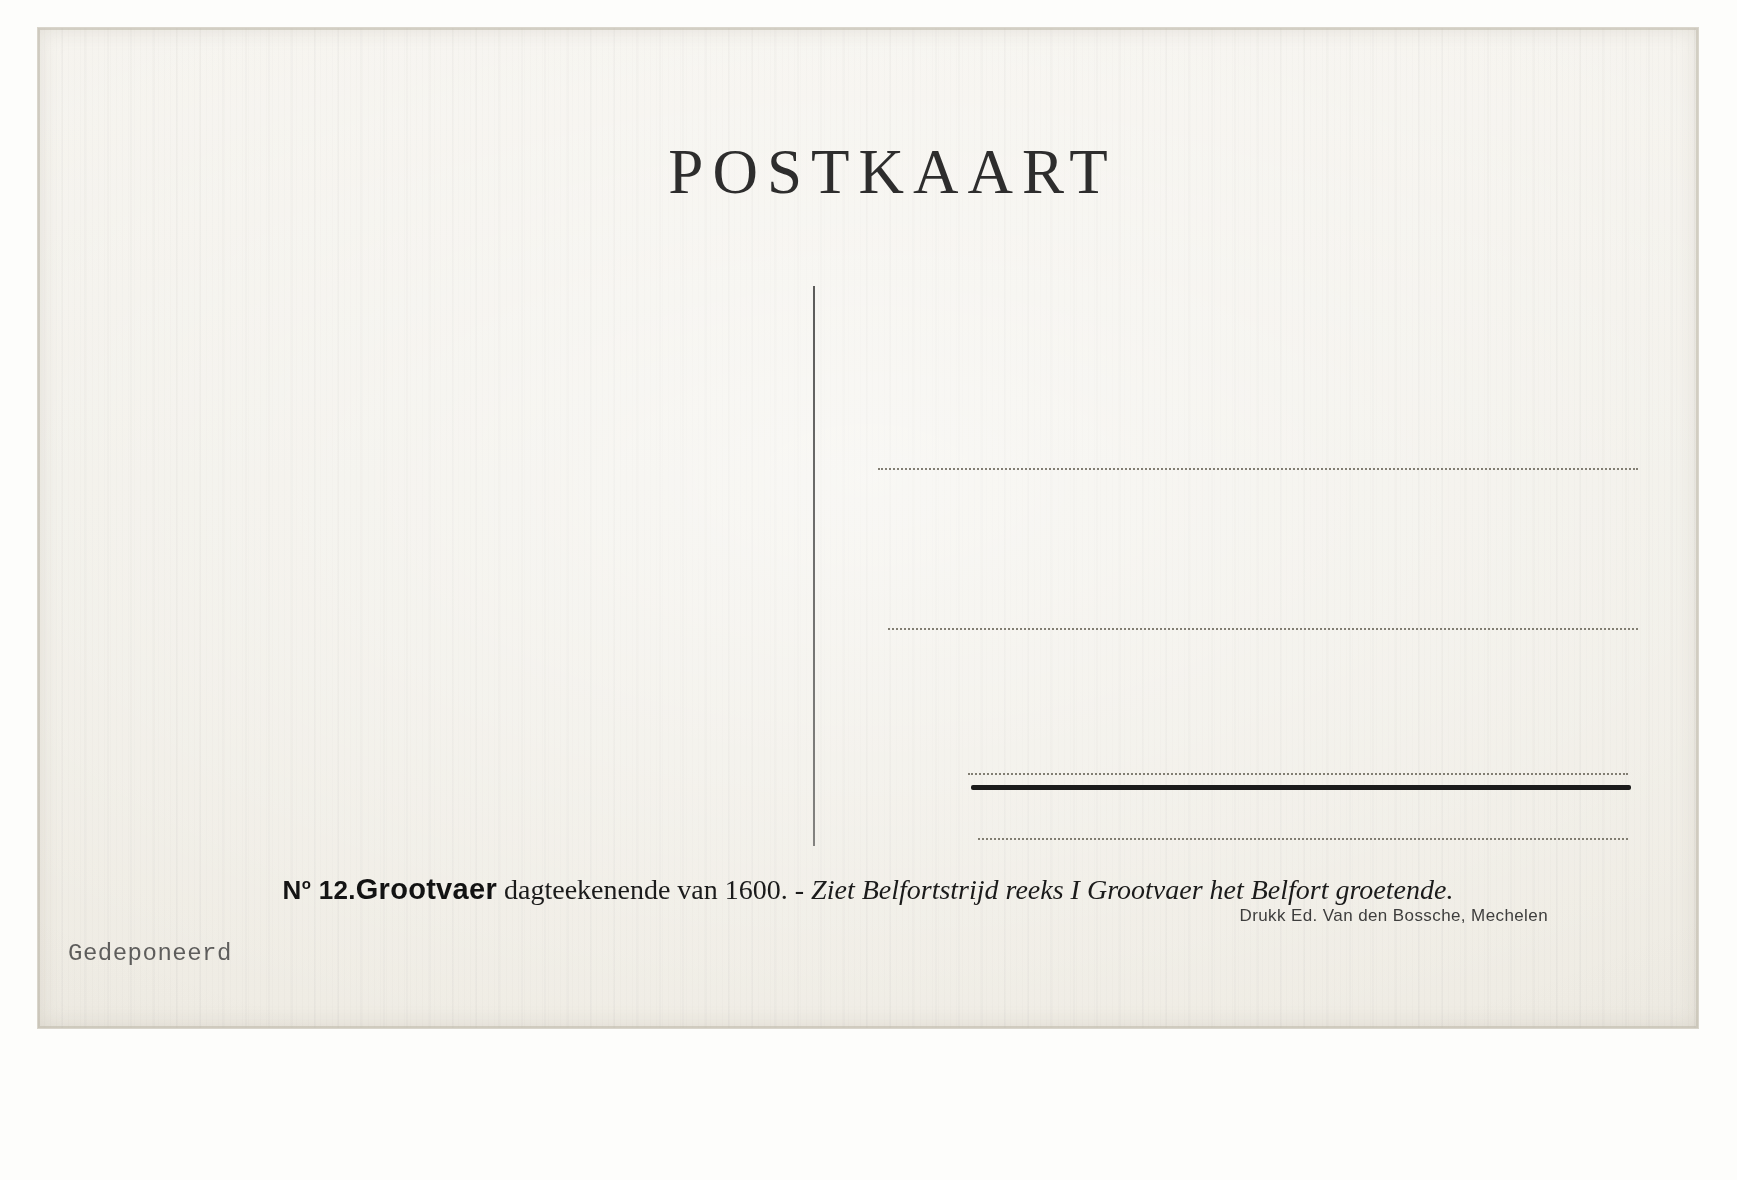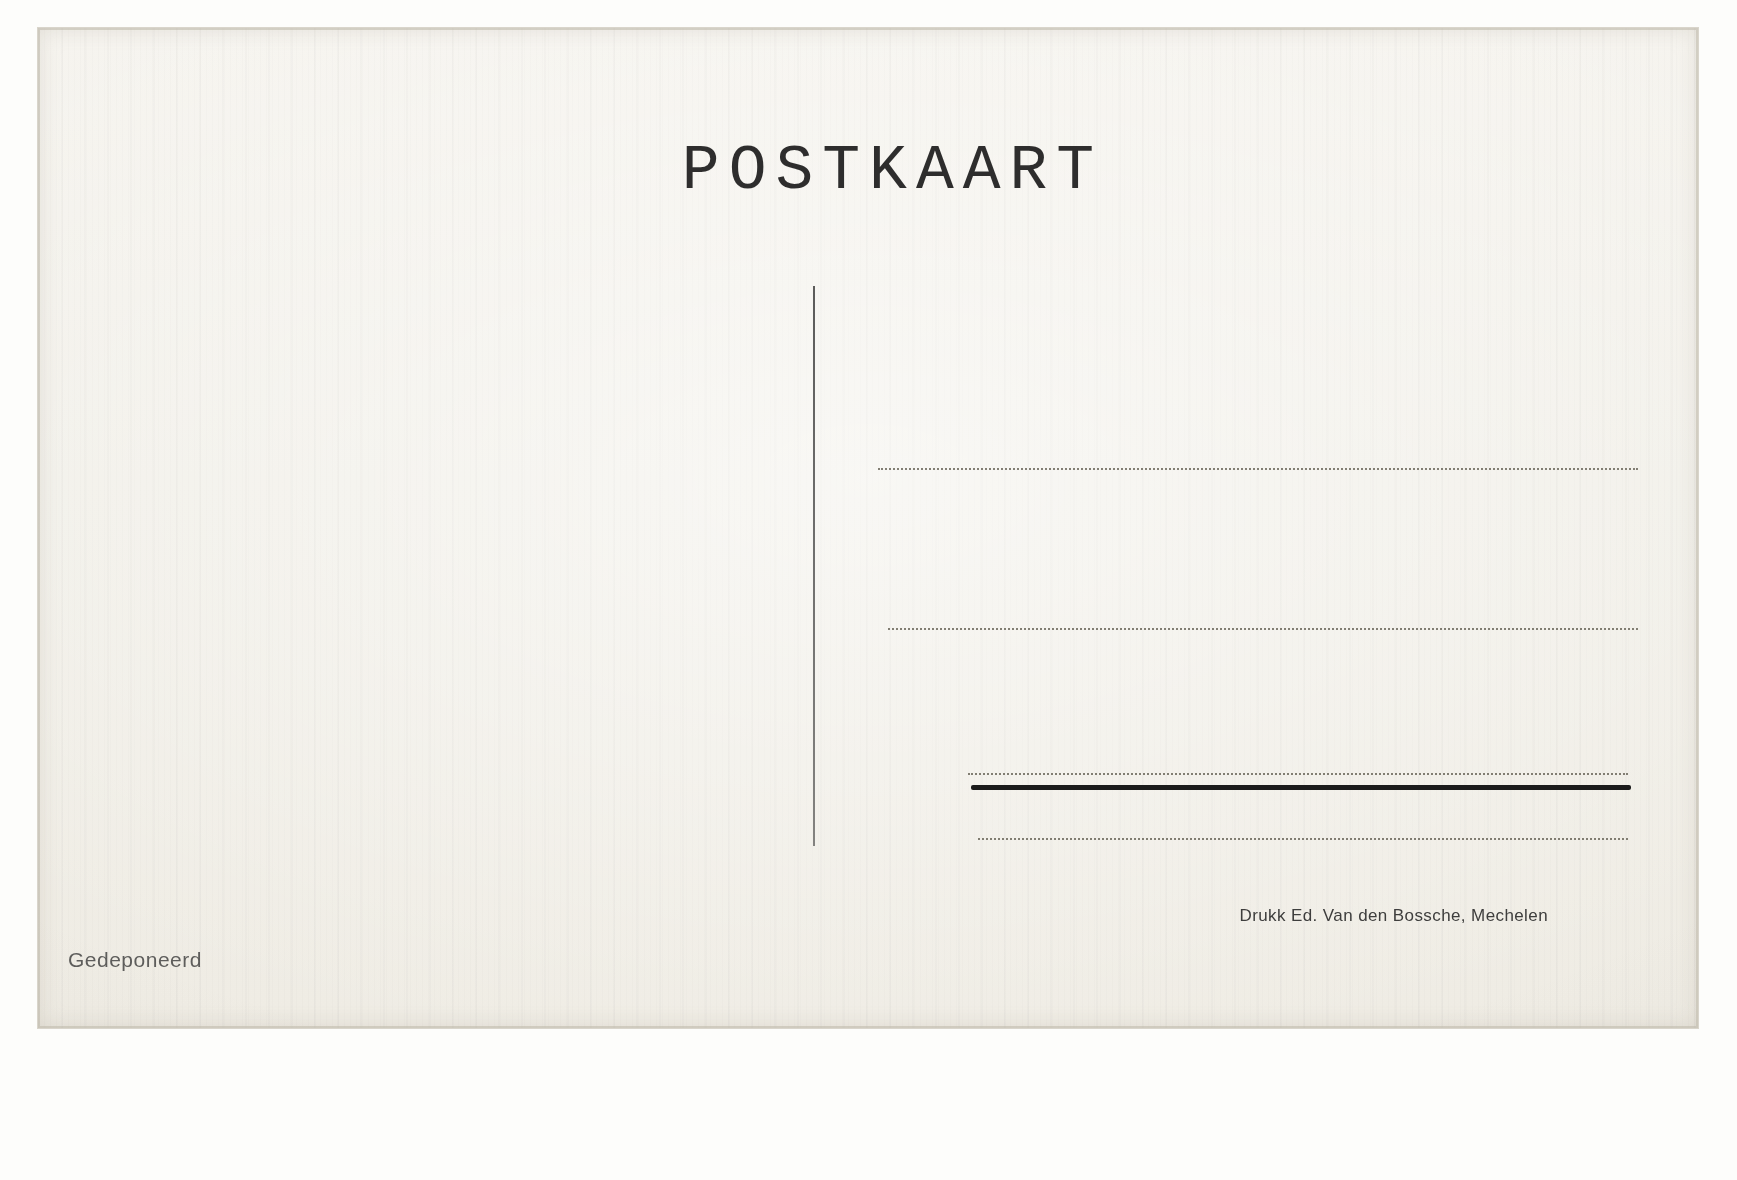--- a/index.html
+++ b/index.html
@@ -83,21 +83,21 @@
   }
 
   
 
   .title {
     position: absolute;
     left: 0;
     right: 0;
     top: 108px;
     text-align: center;
-    font-family: Liberation Mono, monospace;
+    font-family: Liberation Serif, serif;
     font-size: 63px;
     letter-spacing: 9px;
     color: #1d1d1d;
     text-indent: 9px;
     opacity: .92;
     padding-left: 40px;
   }
 
   
   .divider {
@@ -178,26 +178,25 @@
     font-family: "Liberation Serif", serif;
     font-style: italic;
     font-size: 28px;
     color: #1b1b1b;
   }
 
   .footer-left {
     position: absolute;
     left: 30px;
     top: 912px;
-    font-family: Liberation Sans, sans-serif;
-    font-size: 21px;
+    font-family: Liberation Mono, monospace;
+    font-size: 24px;
     letter-spacing: .5px;
     color: #3a3a3a;
     opacity: .8;
-    margin-top: 8px;
   }
   .footer-right {
     position: absolute;
     right: 150px;
     top: 878px;
     font-family: "Liberation Sans", sans-serif;
     font-size: 17px;
     letter-spacing: .4px;
     color: #2b2b2b;
     opacity: .9;
@@ -218,20 +217,23 @@
 
     <div class="divider"></div>
 
     <div class="addr-line l1"></div>
     <div class="addr-line l2"></div>
     <div class="addr-line l3"></div>
     <div class="addr-line-solid"></div>
     <div class="addr-line l5"></div>
 
 
+    <div class="caption-2">
+      <span class="cap2-num"><span>N</span><sup>o</sup><span> 12.</span></span><span class="cap2-name">Grootvaer</span><span class="cap2-rest"> dagteekenende van 1600. - </span><span class="cap2-italic">Ziet Belfortstrijd reeks I Grootvaer het Belfort groetende.</span>
+    </div>
 
     <div class="footer-left">Gedeponeerd</div>
 
     <div class="footer-right">Drukk  Ed. Van den Bossche, Mechelen</div>
 
     <div id="edge-shade"></div>
   </div>
 
 </div>
 

